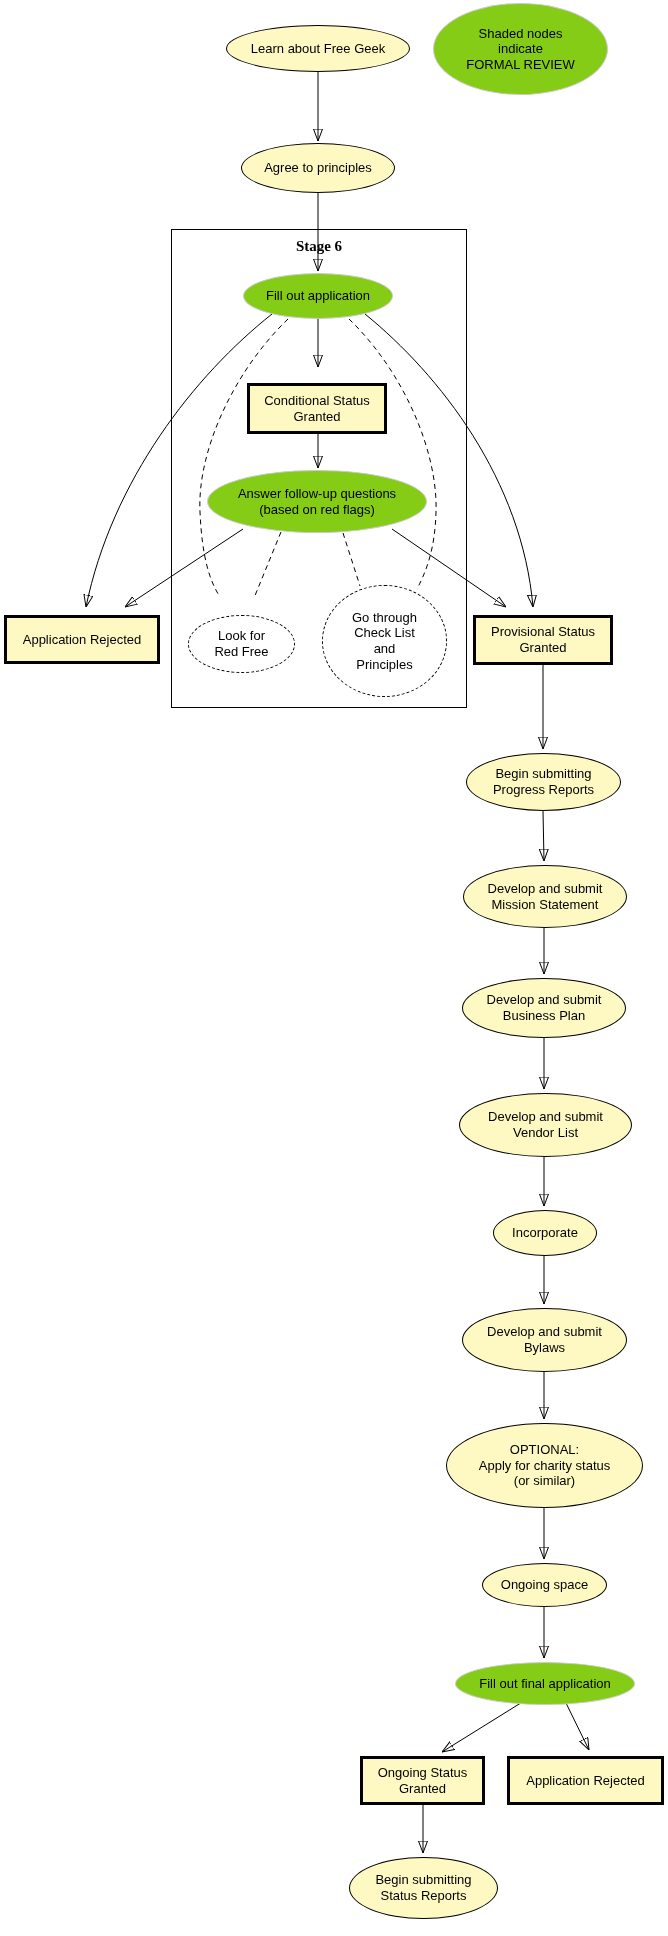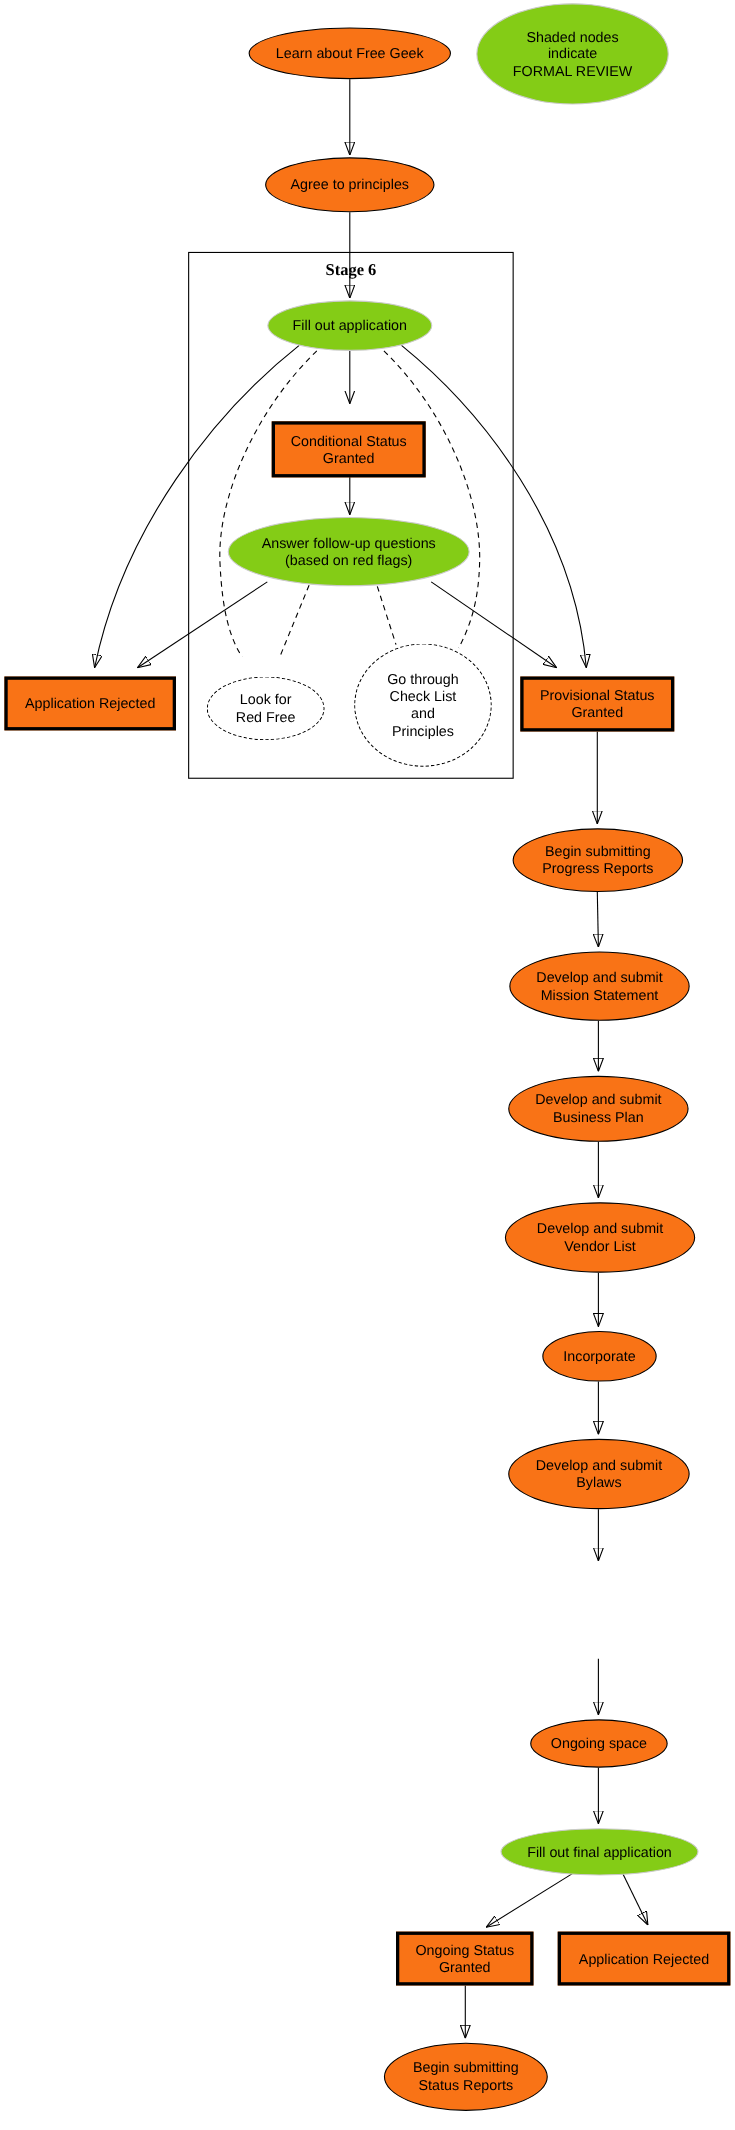--- a/index.html
+++ b/index.html
@@ -14,21 +14,21 @@
   .edges{position:absolute;left:0;top:0;}
   .edges path{fill:none;stroke:#000;stroke-width:1;}
   .edges path.dashed{stroke-dasharray:5 4;}
   .node{
     position:absolute;
     display:flex;align-items:center;justify-content:center;
     text-align:center;
     font-size:13px;line-height:1.2;
     white-space:pre-line;
     box-sizing:border-box;
-    background:#f97316;
+    background:#fef9c3;
   }
   .ellipse{border:1px solid #000;border-radius:50%;}
   .ellipse.dashed{border-style:dashed;background:transparent;}
   .shaded{background:#84cc16;border:1px solid #cacaca;}
   .bold-box{border:3px solid #000;}
   .cluster{
     position:absolute;
     border:1px solid #000;
     background:transparent;
     box-sizing:border-box;
@@ -121,20 +121,23 @@
 Business Plan</div>
 
   <div class="node ellipse" style="left:459px;top:1093px;width:173px;height:64px;">Develop and submit
 Vendor List</div>
 
   <div class="node ellipse" style="left:493px;top:1210px;width:104px;height:46px;">Incorporate</div>
 
   <div class="node ellipse" style="left:462px;top:1308px;width:165px;height:64px;">Develop and submit
 Bylaws</div>
 
+  <div class="node ellipse" style="left:446px;top:1423px;width:197px;height:85px;">OPTIONAL:
+Apply for charity status
+(or similar)</div>
 
   <div class="node ellipse" style="left:482px;top:1563px;width:125px;height:44px;">Ongoing space</div>
 
   <div class="node ellipse shaded" style="left:455px;top:1662px;width:180px;height:43px;">Fill out final application</div>
 
   <div class="node bold-box" style="left:360px;top:1756px;width:125px;height:49px;">Ongoing Status
 Granted</div>
 
   <div class="node bold-box" style="left:507px;top:1756px;width:157px;height:49px;">Application Rejected</div>
 

